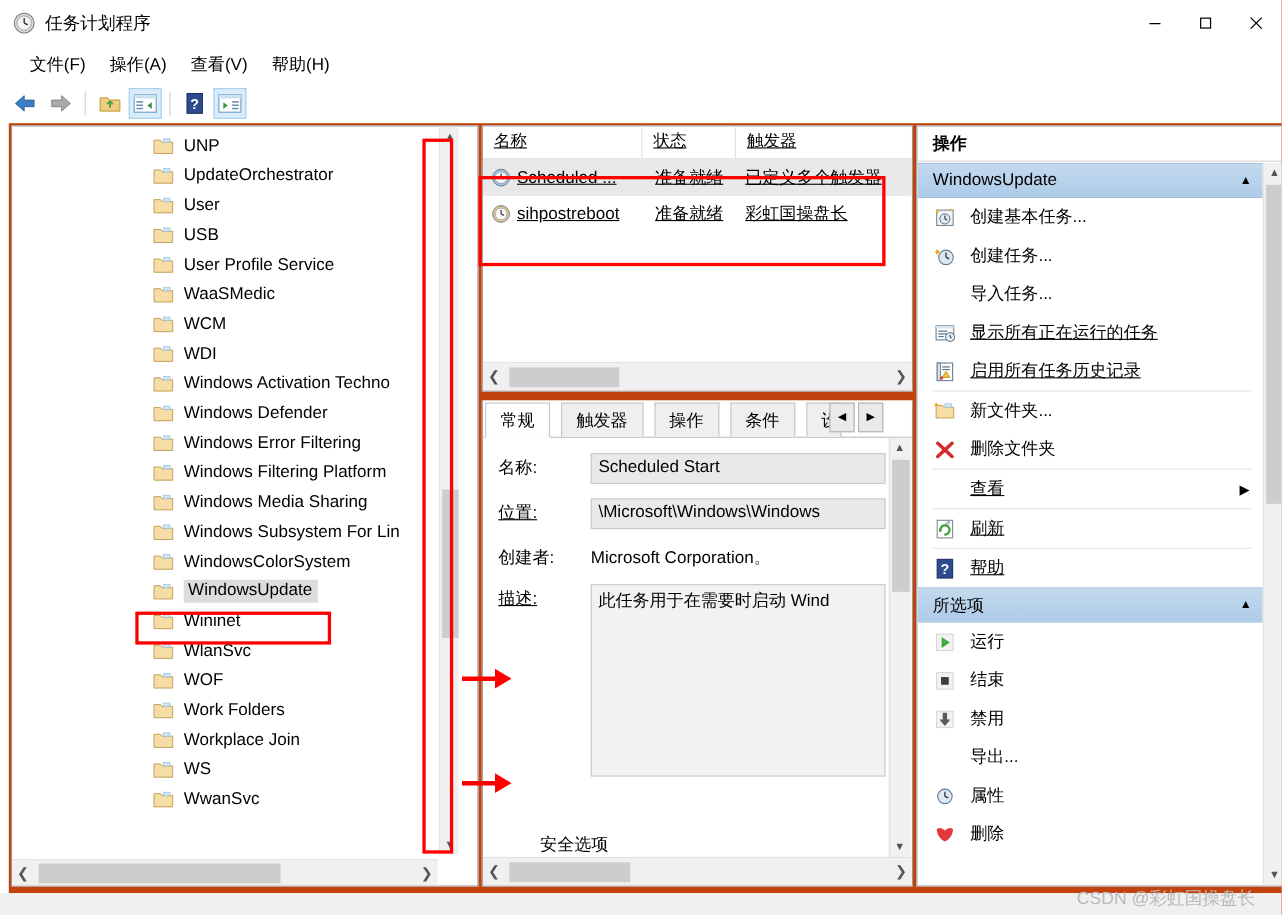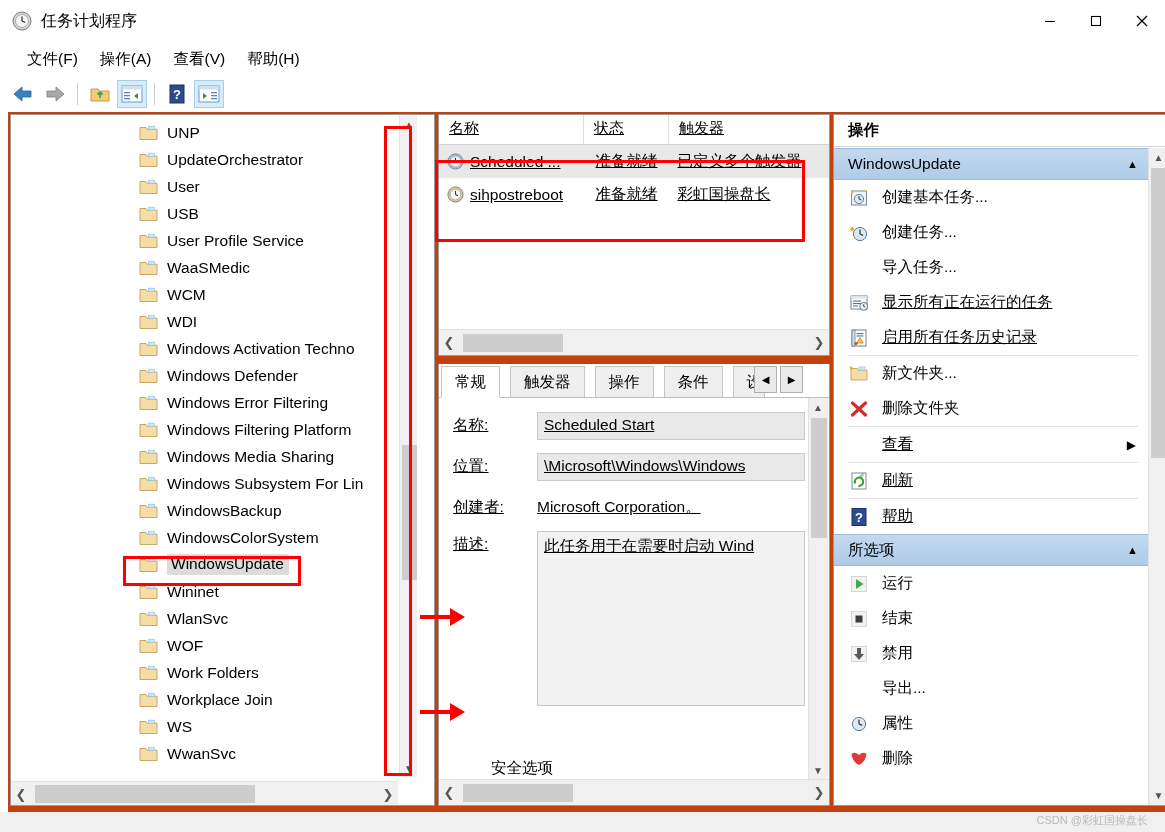--- a/index.html
+++ b/index.html
@@ -63,21 +63,21 @@
 
   .detail-box { flex:1; background:#fff; border:1px solid #9a9a9a; border-top:none; margin-top:8px; position:relative; overflow:hidden; }
   .tabstrip { display:flex; align-items:flex-end; height:34px; border-bottom:1px solid #bdbdbd; background:#fff; padding-left:2px; position:relative; }
   .tab { font-size:15.5px; padding:5px 13px 4px; background:#efefef; border:1px solid #c6c6c6; border-bottom:none; margin-right:10px; white-space:nowrap; }
   .tab.active { background:#fff; border-bottom:1px solid #fff; margin-bottom:-1px; font-weight:normal; }
   .tab.clipped { overflow:hidden; max-width:32px; padding-right:0; }
   .tab-nav { position:absolute; right:26px; top:2px; display:flex; }
   .tab-nav div { width:23px; height:27px; border:1px solid #b0b0b0; background:#eaeaea; display:flex; align-items:center; justify-content:center; font-size:10px; }
   .tab-nav div:first-child { margin-right:3px; }
 
-  .form { padding:14px 0 0 14px; position:relative;text-decoration:underline; }
+  .form { padding:14px 0 0 14px; position:relative; }
   .frow { display:flex; margin-bottom:13px; }
   .flab { width:84px; font-size:15.5px; flex:none; padding-top:3px; }
   .flab u { text-decoration:underline; }
   .fval { font-size:15.5px; }
   .fbox { background:#e9e9e9; border:1px solid #c9c9c9; padding:3px 6px; width:268px; height:28px; overflow:hidden; white-space:nowrap; font-size:15.5px; }
   .fplain { padding-top:3px; }
   .fdesc { background:#f2f2f2; border:1px solid #c9c9c9; width:268px; height:175px; padding:4px 6px; font-size:15.5px; overflow:hidden; }
   .sec-label { position:absolute; left:52px; bottom:26px; font-size:15.5px; }
 
   
@@ -96,21 +96,21 @@
   .act-sep { height:1px; background:#e3e3e3; margin:0 10px 0 14px; }
 
   .rvsb { position:absolute; right:0; top:33px; width:19px; bottom:0; background:#f0f0f0; border-left:1px solid #e2e2e2; }
   .rvsb .arrow { position:absolute; left:0; width:19px; height:19px; display:flex; align-items:center; justify-content:center; font-size:10px; color:#555; }
   .rvsb .arrow.up { top:0; } .rvsb .arrow.dn { bottom:0; }
   .rvsb .thumb { position:absolute; left:2px; top:20px; width:15px; height:290px; background:#cdcdcd; }
 
   
   .anno { position:absolute; border:3px solid #ff0000; pointer-events:none; z-index:50; }
   .anno-arrow { position:absolute; z-index:50; }
-  .watermark { position:absolute; right:17px; bottom:4px; font-size:11px; color:#b9b9b9; z-index:60; }
+  .watermark { position:absolute; right:24px; bottom:4px; font-size:16px; color:#b9b9b9; z-index:60; }
   .statusbar { position:absolute; left:0; bottom:0; width:1165px; height:20px; background:#f0f0f0; }
 </style>
 </head>
 <body>
 
 <div class="titlebar">
   <span class="title-icon">
     <svg width="20" height="20" viewBox="0 0 20 20">
       <circle cx="10" cy="10" r="9" fill="#d8d8d8" stroke="#7a7a7a" stroke-width="1"></circle>
       <circle cx="10" cy="10" r="6.5" fill="#f4f4f4" stroke="#9a9a9a" stroke-width="0.8"></circle>
@@ -301,28 +301,20 @@
             </svg></span>
           <span class="tree-label">Windows Media Sharing</span>
         </div>
         <div class="tree-row">
           <span class="folder-ico"><svg width="19" height="16" viewBox="0 0 19 16">
               <path d="M1 2.5 h6 l1.2 1.7 H18 V14.5 H1 Z" fill="#f4d99a" stroke="#c9a košt" stroke-width="0"></path>
   <path d="M1 2.5 h6 l1.2 1.7 H18 V14.5 H1 Z" fill="#f6dca5" stroke="#c2a05a" stroke-width="0.9"></path>
   <rect x="9.5" y="1.2" width="6" height="3.2" fill="#cfe6f5" stroke="#9ec4dc" stroke-width="0.7"></rect>
             </svg></span>
           <span class="tree-label">Windows Subsystem For Lin</span>
-        </div>
-        <div class="tree-row">
-          <span class="folder-ico"><svg width="19" height="16" viewBox="0 0 19 16">
-              <path d="M1 2.5 h6 l1.2 1.7 H18 V14.5 H1 Z" fill="#f4d99a" stroke="#c9a košt" stroke-width="0"></path>
-  <path d="M1 2.5 h6 l1.2 1.7 H18 V14.5 H1 Z" fill="#f6dca5" stroke="#c2a05a" stroke-width="0.9"></path>
-  <rect x="9.5" y="1.2" width="6" height="3.2" fill="#cfe6f5" stroke="#9ec4dc" stroke-width="0.7"></rect>
-            </svg></span>
-          <span class="tree-label">WindowsBackup</span>
         </div>
         <div class="tree-row">
           <span class="folder-ico"><svg width="19" height="16" viewBox="0 0 19 16">
               <path d="M1 2.5 h6 l1.2 1.7 H18 V14.5 H1 Z" fill="#f4d99a" stroke="#c9a košt" stroke-width="0"></path>
   <path d="M1 2.5 h6 l1.2 1.7 H18 V14.5 H1 Z" fill="#f6dca5" stroke="#c2a05a" stroke-width="0.9"></path>
   <rect x="9.5" y="1.2" width="6" height="3.2" fill="#cfe6f5" stroke="#9ec4dc" stroke-width="0.7"></rect>
             </svg></span>
           <span class="tree-label">WindowsColorSystem</span>
         </div>
         <div class="tree-row sel">

